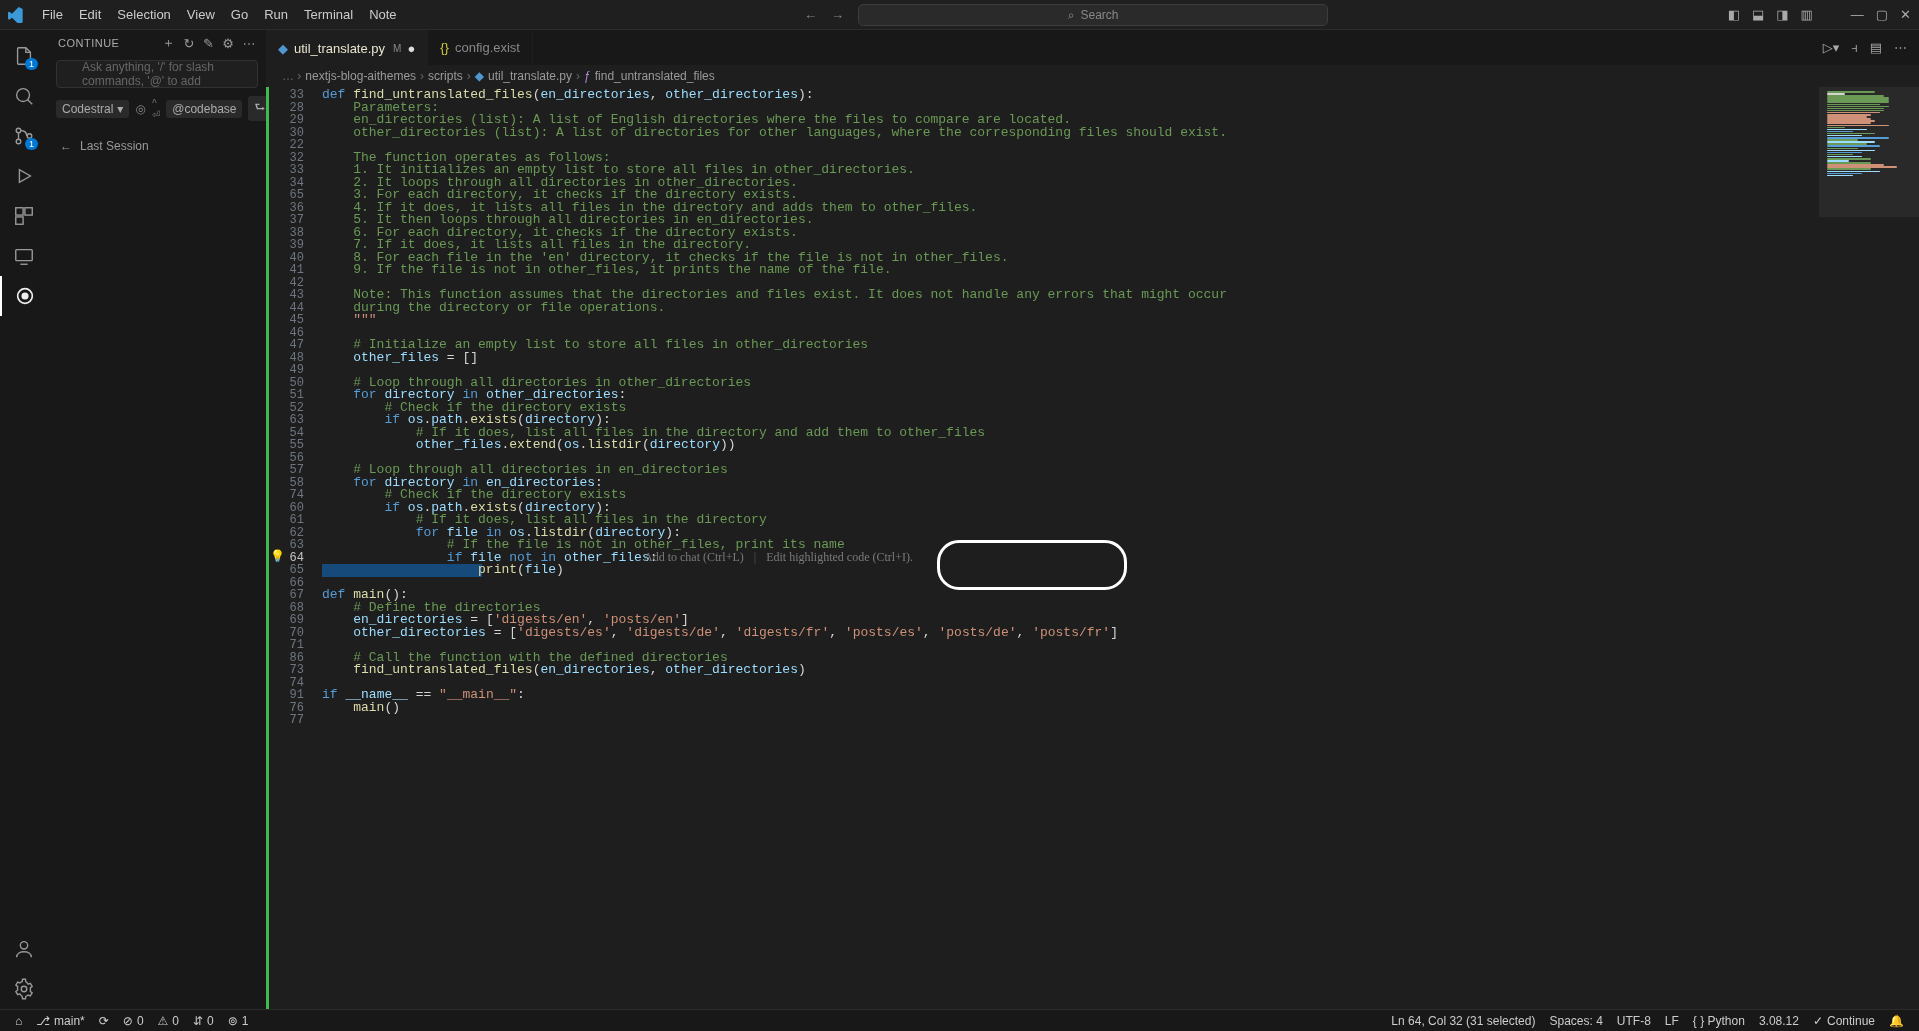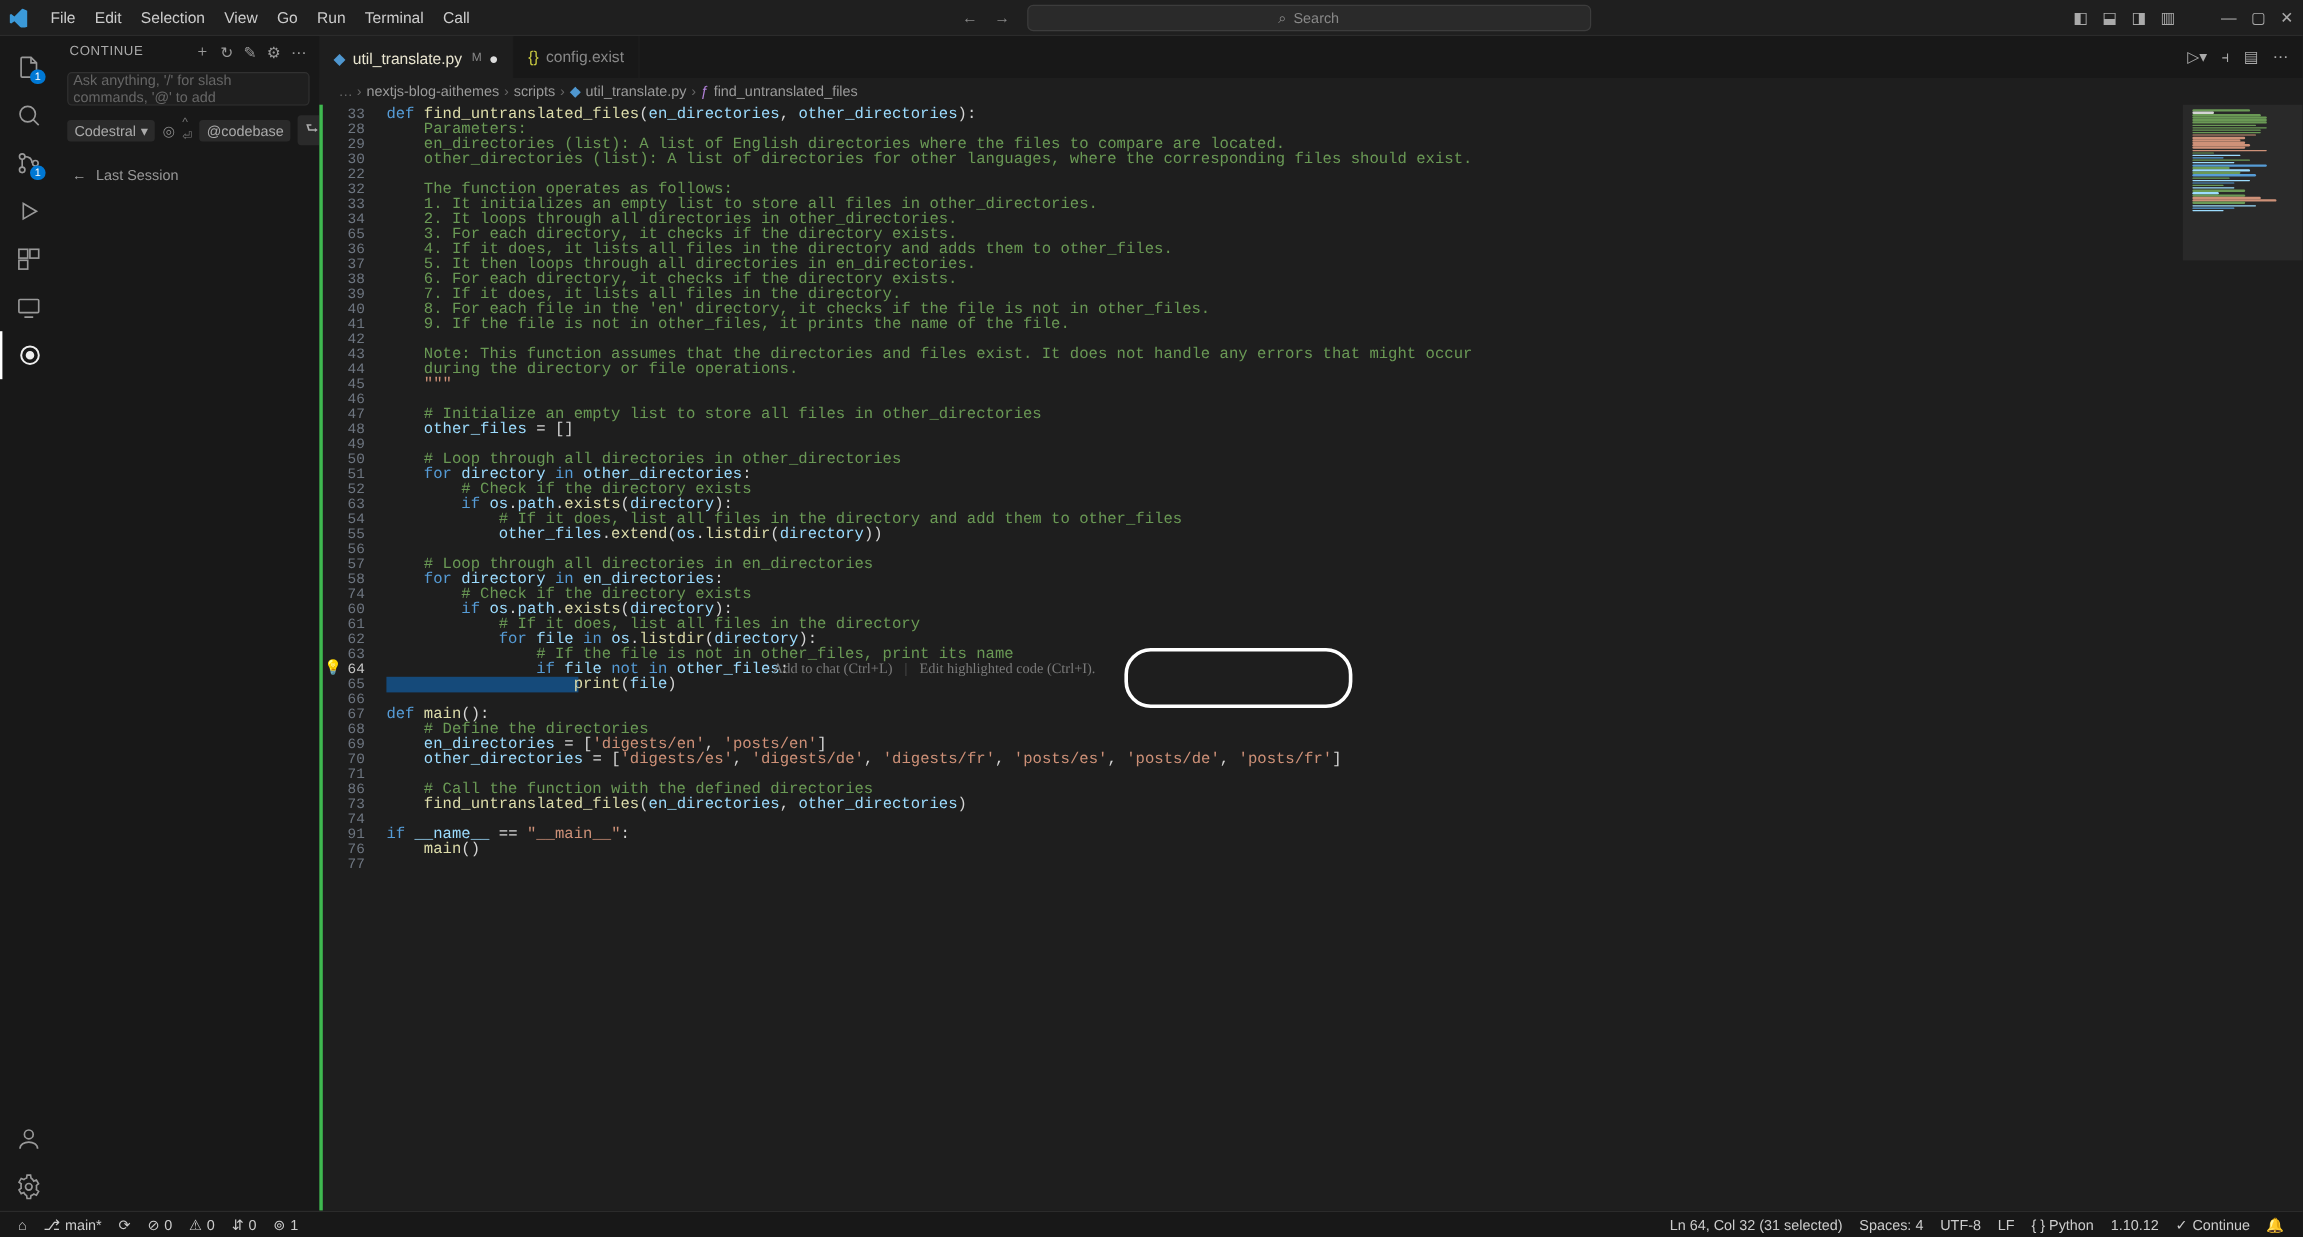--- a/index.html
+++ b/index.html
@@ -105,21 +105,21 @@
 .sidepanel .panel-hdr .phspacer { flex:1; }
 .sidepanel .panel-hdr .ph-icon { margin-left: 8px; color:#999; cursor:pointer; font-size:13px;}
 .sidepanel .ask-box {
   margin: 4px 8px;
   height: 28px;
   background: #1f1f1f;
   border: 1px solid #313131;
   border-radius: 4px;
   display: flex;
   align-items: center;
-  padding: 0 4px;
+  padding: 0 25px;
   color: #666;
   font-size: 12px;
 }
 .sidepanel .model-row {
   margin: 4px 8px;
   display: flex;
   align-items: center;
   gap: 6px;
   font-size: 12px;
   color: #aaa;
@@ -299,21 +299,21 @@
       </svg>
   </span>
   <div class="menu-items" id="menu-items">
       <span class="menu-item">File</span>
       <span class="menu-item">Edit</span>
       <span class="menu-item">Selection</span>
       <span class="menu-item">View</span>
       <span class="menu-item">Go</span>
       <span class="menu-item">Run</span>
       <span class="menu-item">Terminal</span>
-      <span class="menu-item">Call</span>
+      <span class="menu-item">Note</span>
     </div>
   <div class="spacer"></div>
   <div class="nav-arrows">
     <span>←</span>
     <span>→</span>
   </div>
   <div class="search-box">
     <span>⌕</span>
     <span>Search</span>
   </div>
@@ -609,21 +609,21 @@
       <div class="sb-item">
         <span>UTF-8</span>
       </div>
       <div class="sb-item">
         <span>LF</span>
       </div>
       <div class="sb-item">
         <span>{ } Python</span>
       </div>
       <div class="sb-item">
-        <span>1.10.12</span>
+        <span>3.08.12</span>
       </div>
       <div class="sb-item">
         <span>✓</span>
         <span>Continue</span>
       </div>
       <div class="sb-item">
         <span>🔔</span>
       </div>
     </div>
 </div>

